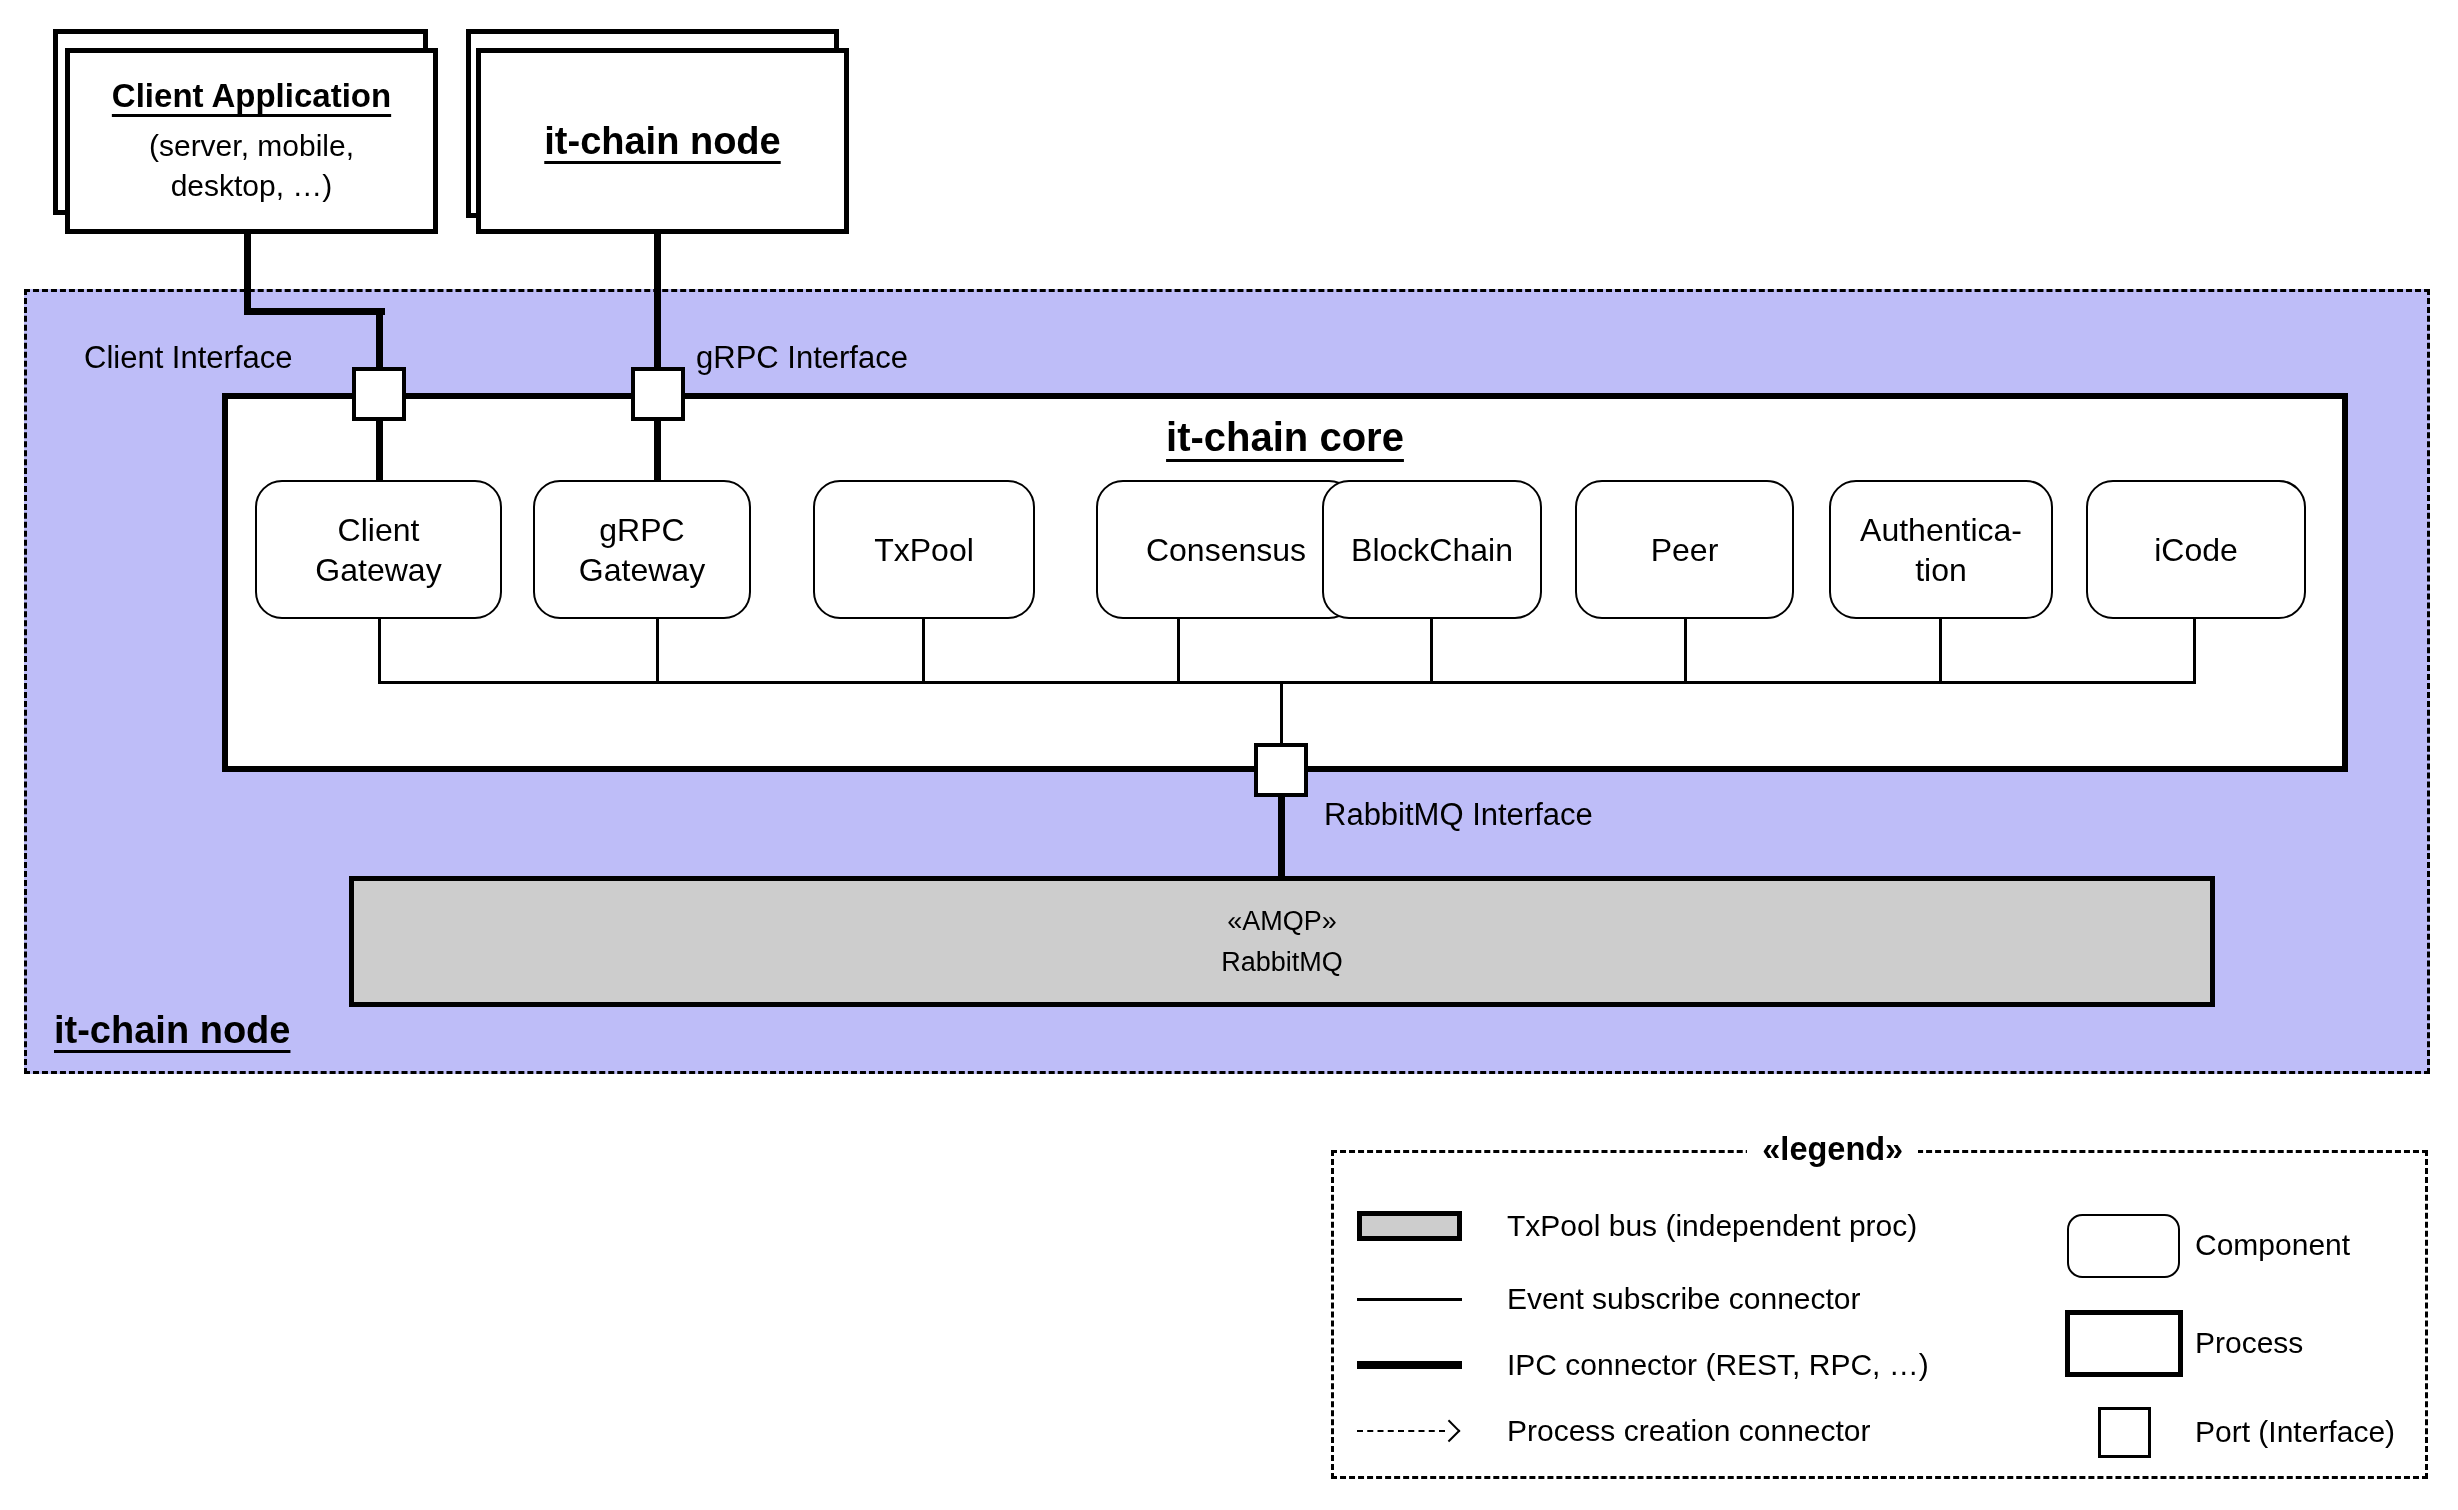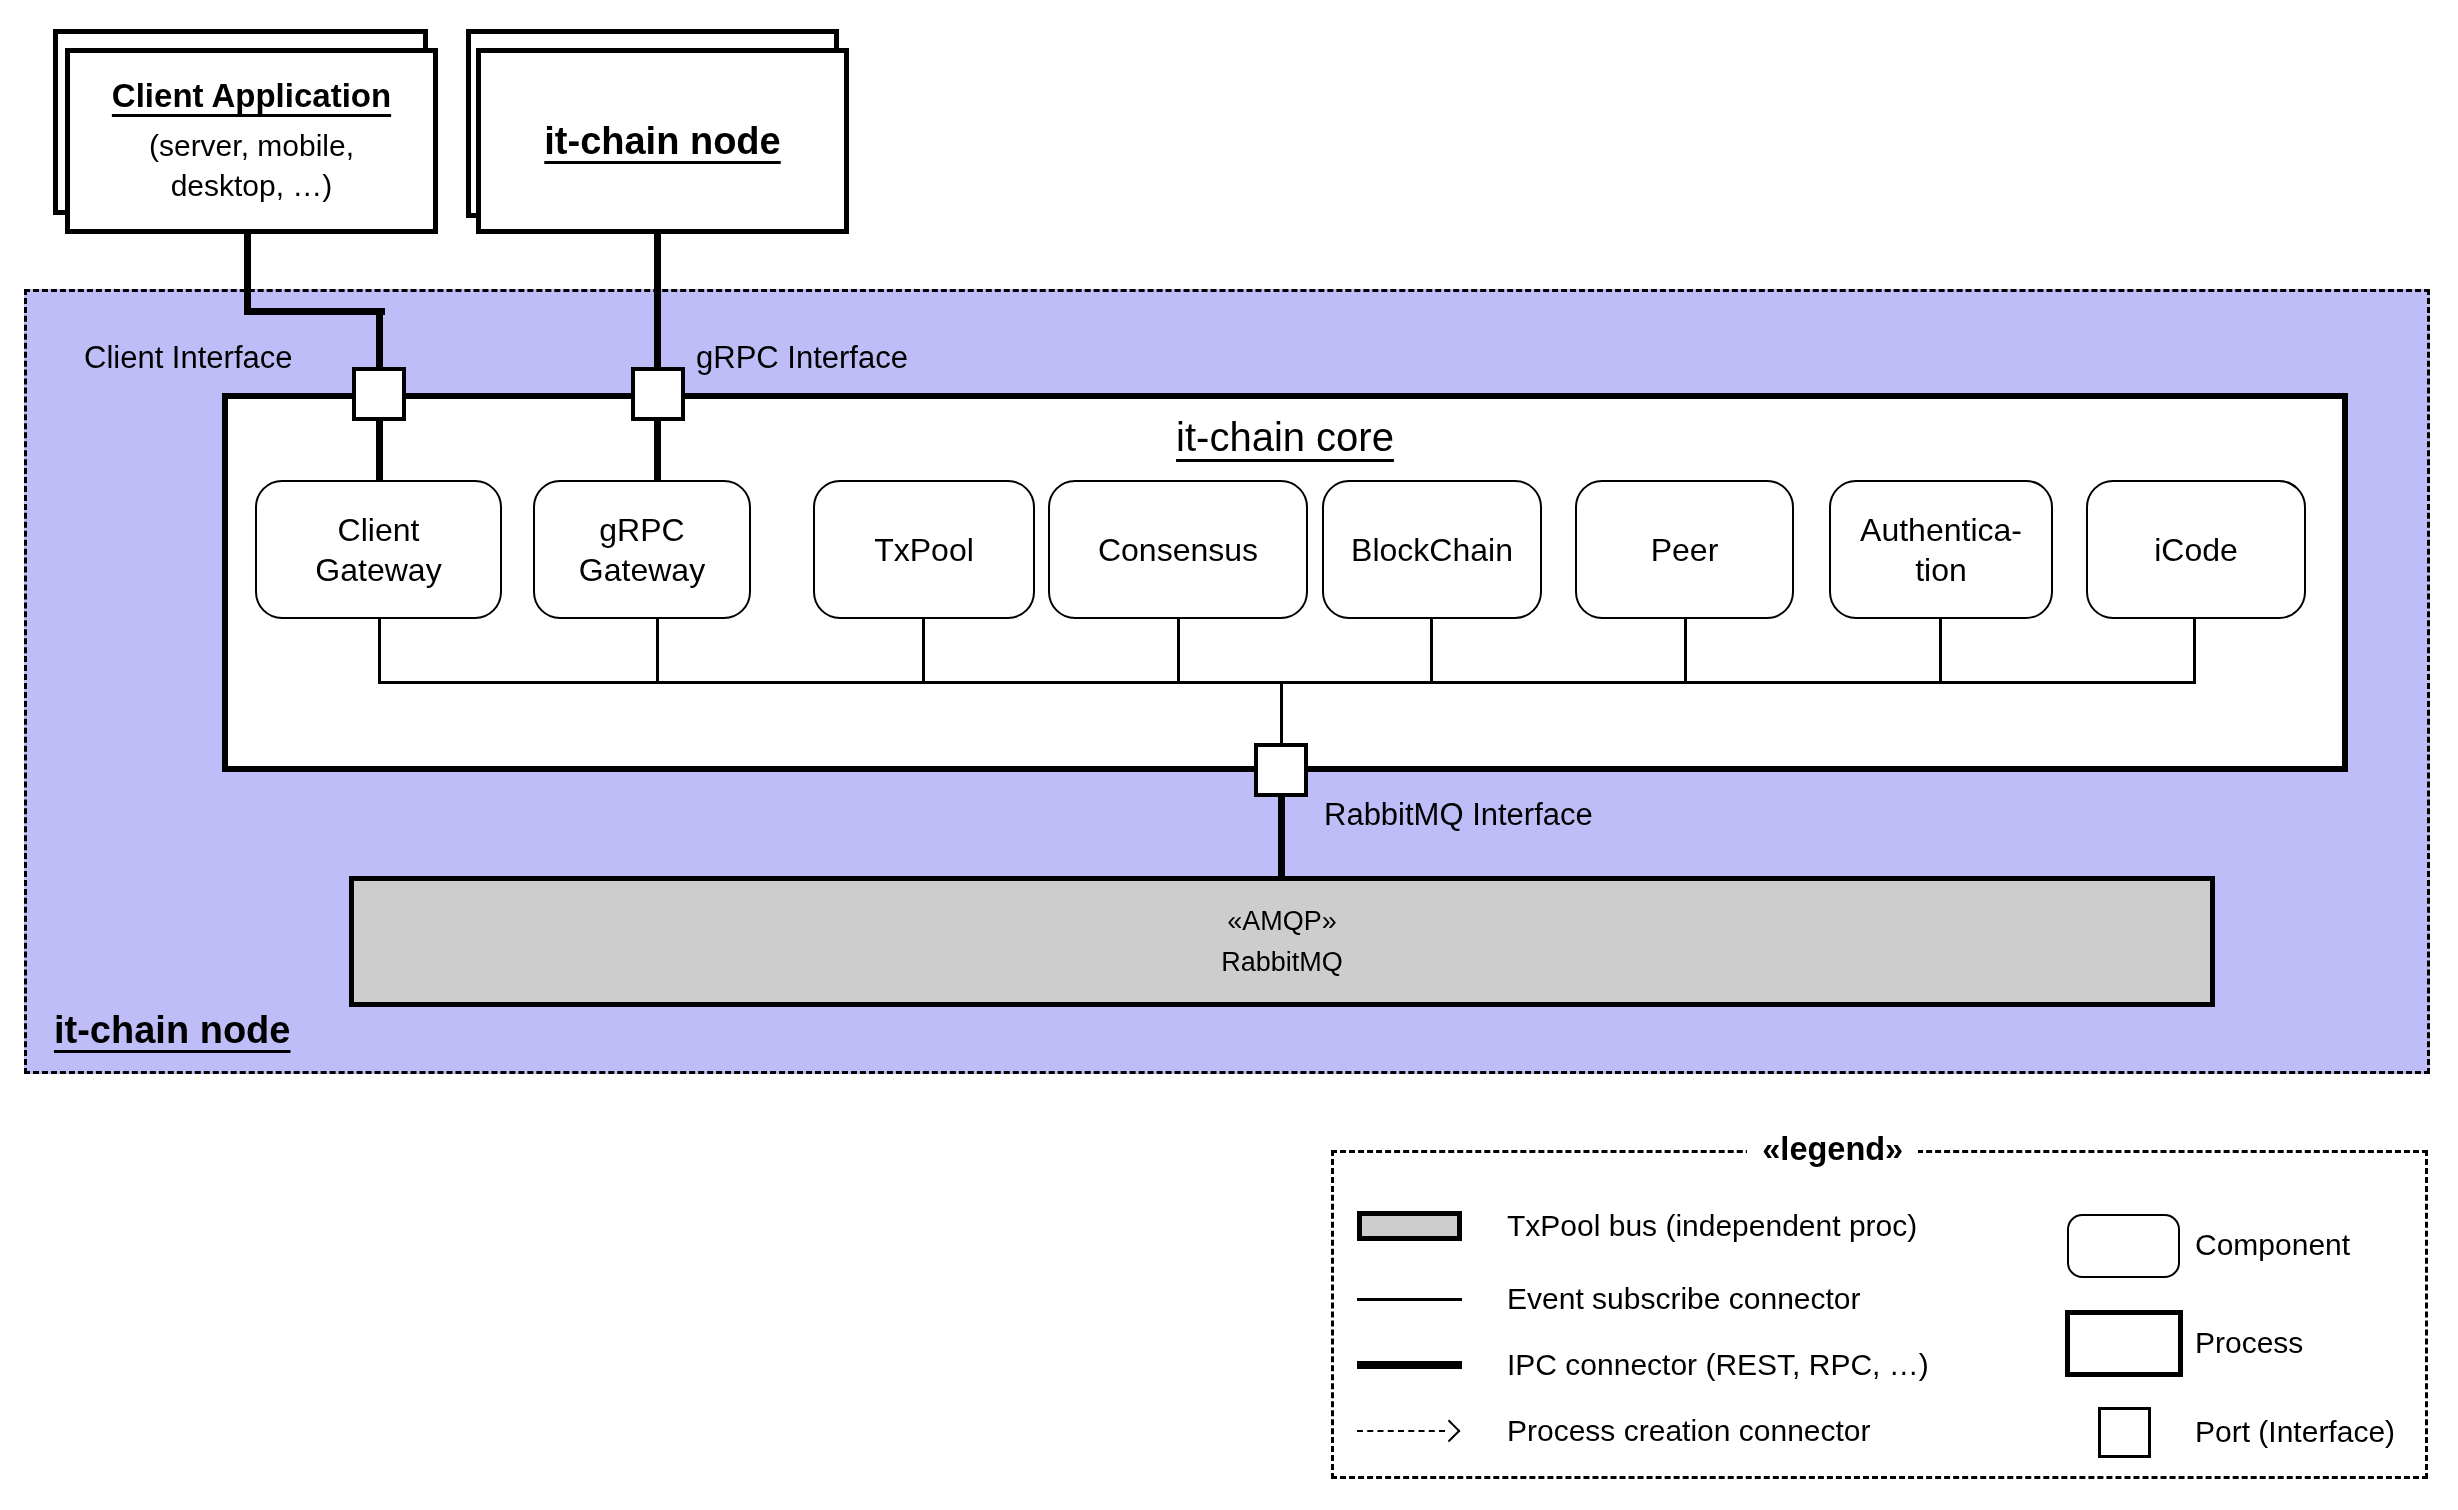--- a/index.html
+++ b/index.html
@@ -18,21 +18,21 @@
   
   .node-region { position:absolute; left:24px; top:289px; width:2406px; height:785px;
                  background:#bebdf8; border:3.8px dashed #000; }
 
   .iface-label { position:absolute; font-size:31px; z-index:6; }
 
   
   .core-box { position:absolute; left:222px; top:393px; width:2126px; height:379px;
               background:#fff; border:6.7px solid #000; z-index:2; }
   .core-title { position:absolute; left:222px; top:415px; width:2126px; text-align:center;
-                font-size:40px; font-weight:normal; text-decoration:underline;
+                font-size:40px; font-weight:bold; text-decoration:underline;
                 text-decoration-thickness:2.9px; text-underline-offset:7.6px; z-index:5; }
 
   .component { position:absolute; top:480px; height:139px; background:#fff; border:2.9px solid #000;
                border-radius:27px; display:flex; align-items:center; justify-content:center;
                text-align:center; font-size:32px; line-height:1.25; white-space:pre-line; z-index:4; }
 
   .port { position:absolute; width:54px; height:54px; background:#fff; border:4.8px solid #000; z-index:5; }
 
   .line { position:absolute; background:#000; z-index:3; }
 
@@ -115,21 +115,21 @@
     <span>Client
 Gateway</span>
   </div>
   <div class="component" style="left:533px; width:218px;">
     <span>gRPC
 Gateway</span>
   </div>
   <div class="component" style="left:813px; width:222px;">
     <span>TxPool</span>
   </div>
-  <div class="component" style="left:1048px; width:260px;">
+  <div class="component" style="left:1096px; width:260px;">
     <span>Consensus</span>
   </div>
   <div class="component" style="left:1322px; width:220px;">
     <span>BlockChain</span>
   </div>
   <div class="component" style="left:1575px; width:219px;justify-content:center;">
     <span>Peer</span>
   </div>
   <div class="component" style="left:1829px; width:224px;">
     <span>Authentica-

